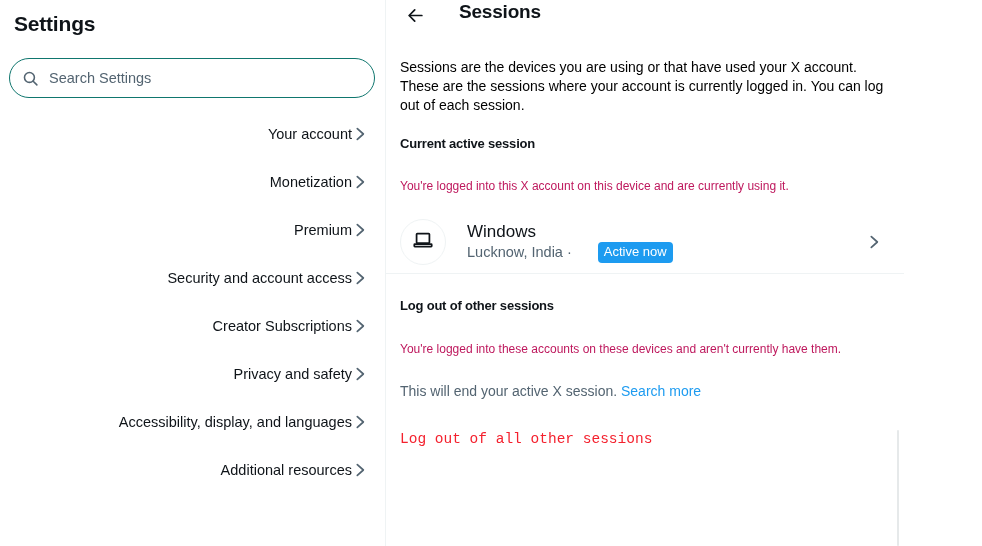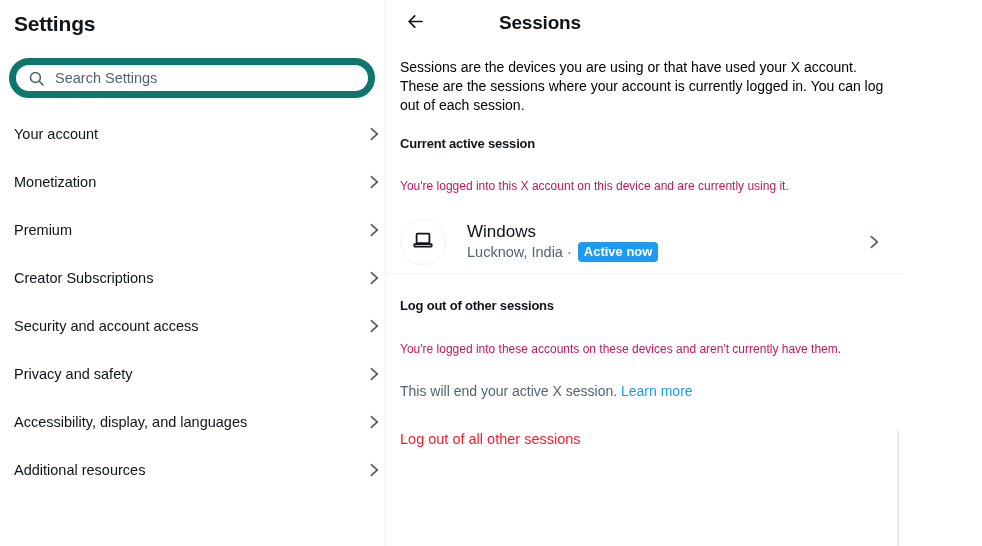--- a/index.html
+++ b/index.html
@@ -42,21 +42,21 @@
     top: 10px;
     line-height: 28px;
   }
   .search-wrap {
     position: absolute;
     left: 9px;
     top: 58px;
     width: 366px;
     height: 40px;
     box-sizing: border-box;
-    border: 7px solid #0f766e;
+    border: 1px solid #0f766e;
     border-radius: 20px;
     background: #ffffff;
     display: flex;
     align-items: center;
     padding: 0 12px;
   }
   .search-icon {
     width: 17px;
     height: 17px;
     flex: 0 0 17px;
@@ -82,22 +82,22 @@
   .nav-list {
     position: absolute;
     left: 0;
     top: 110px;
     width: 386px;
   }
   .nav-item {
     height: 48px;
     display: flex;
     align-items: center;
-    justify-content: space-between;
-    padding: 0 4px 0 14px;
+    justify-content: flex-end;
+    padding: 0 18px 0 14px;
     box-sizing: border-box;
     cursor: pointer;
   }
   .nav-label {
     font-size: 14.5px;
     color: #0f1419;
     line-height: 20px;
   }
   .chev {
     width: 16px;
@@ -110,23 +110,22 @@
   .main {
     flex: 1 1 auto;
     height: 546px;
     position: relative;
     background: #ffffff;
     overflow: hidden;
   }
   .main-header {
     height: 46px;
     display: flex;
-    align-items: center;
+    align-items: flex-start;
     padding-left: 12px;
-    gap: 40px;
   }
   .back-btn {
     width: 34px;
     height: 34px;
     border-radius: 50%;
     display: flex;
     align-items: center;
     justify-content: center;
     cursor: pointer;
     border: none;
@@ -194,30 +193,30 @@
   .device-name {
     font-size: 17px;
     color: #0f1419;
     line-height: 19px;
   }
   .device-meta {
     font-size: 14.5px;
     color: #536471;
     line-height: 21px;
     display: flex;
-    align-items: center;
     flex-wrap: nowrap;
     margin-top: 1px;
+    gap: 20px;
   }
   .badge {
     display: inline-block;
     background: #1d9bf0;
     color: #ffffff;
     font-size: 13px;
-    font-weight: bold;
+    font-weight: normal;
     border-radius: 4px;
     padding: 1px 6px 2px 6px;
     margin-left: 6px;
     line-height: 17px;
     white-space: nowrap;
   }
   .row-chev {
     width: 16px;
     height: 16px;
     flex: 0 0 16px;
@@ -242,20 +241,21 @@
     cursor: pointer;
   }
 
   .logout-all {
     color: #f4212e;
     font-size: 14.5px;
     line-height: 20px;
     padding: 0 14px;
     cursor: pointer;
     display: inline-block;
+    font-family: Liberation Mono, monospace;
   }
 
   
   .scroll-track {
     position: absolute;
     right: 5px;
     top: 430px;
     width: 2px;
     height: 116px;
     background: #e6e9ea;
@@ -304,30 +304,30 @@
       <div class="nav-item">
         <span class="nav-label">Premium</span>
         <span class="chev">
           <svg viewBox="0 0 24 24" width="16" height="16" fill="none" stroke="#536471" stroke-width="2.6" stroke-linecap="round" stroke-linejoin="round">
             <polyline points="8,4 17,12 8,20"></polyline>
           </svg>
         </span>
       </div>
 
       <div class="nav-item">
+        <span class="nav-label">Security and account access</span>
+        <span class="chev">
+          <svg viewBox="0 0 24 24" width="16" height="16" fill="none" stroke="#536471" stroke-width="2.6" stroke-linecap="round" stroke-linejoin="round">
+            <polyline points="8,4 17,12 8,20"></polyline>
+          </svg>
+        </span>
+      </div>
+
+      <div class="nav-item">
         <span class="nav-label">Creator Subscriptions</span>
-        <span class="chev">
-          <svg viewBox="0 0 24 24" width="16" height="16" fill="none" stroke="#536471" stroke-width="2.6" stroke-linecap="round" stroke-linejoin="round">
-            <polyline points="8,4 17,12 8,20"></polyline>
-          </svg>
-        </span>
-      </div>
-
-      <div class="nav-item">
-        <span class="nav-label">Security and account access</span>
         <span class="chev">
           <svg viewBox="0 0 24 24" width="16" height="16" fill="none" stroke="#536471" stroke-width="2.6" stroke-linecap="round" stroke-linejoin="round">
             <polyline points="8,4 17,12 8,20"></polyline>
           </svg>
         </span>
       </div>
 
       <div class="nav-item">
         <span class="nav-label">Privacy and safety</span>
         <span class="chev">
@@ -415,21 +415,21 @@
     <div class="section-head">Log out of other sessions</div>
 
     <div style="height:22px"></div>
 
     <div class="section-desc">You're logged into these accounts on these devices and aren't currently have them.</div>
 
     <div style="height:23px"></div>
 
     <div class="end-note">
       <span>This will end your active X session.</span>
-      <a class="link-blue">Learn more</a>
+      <a class="link-blue">Search more</a>
     </div>
 
     <div style="height:28px"></div>
 
     <div style="padding:0;">
       <span class="logout-all">Log out of all other sessions</span>
     </div>
 
     <div class="scroll-track"></div>
 

